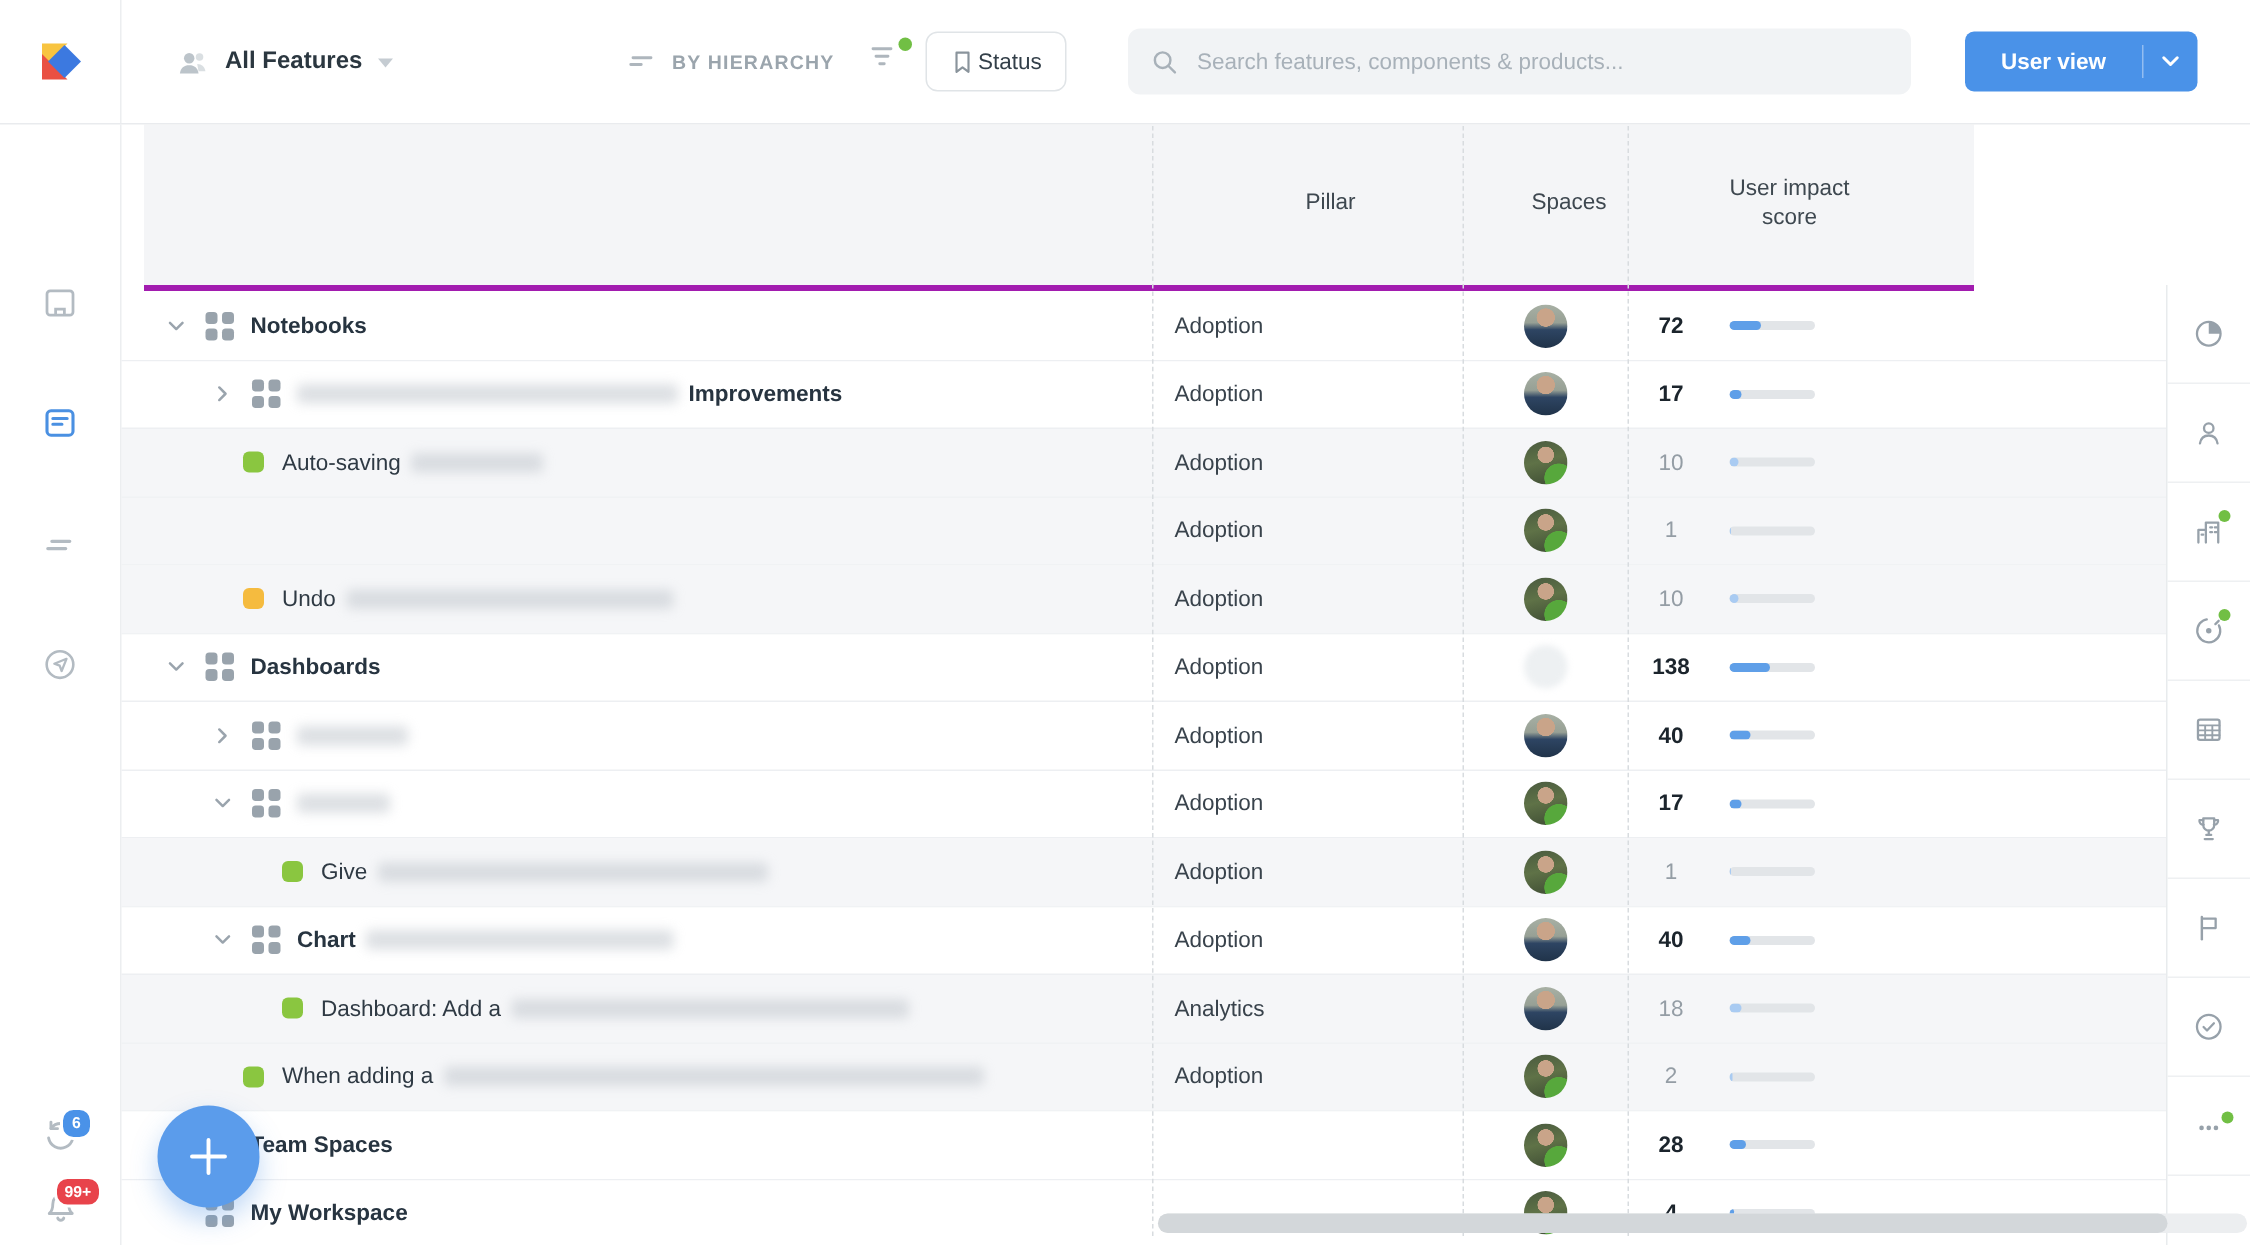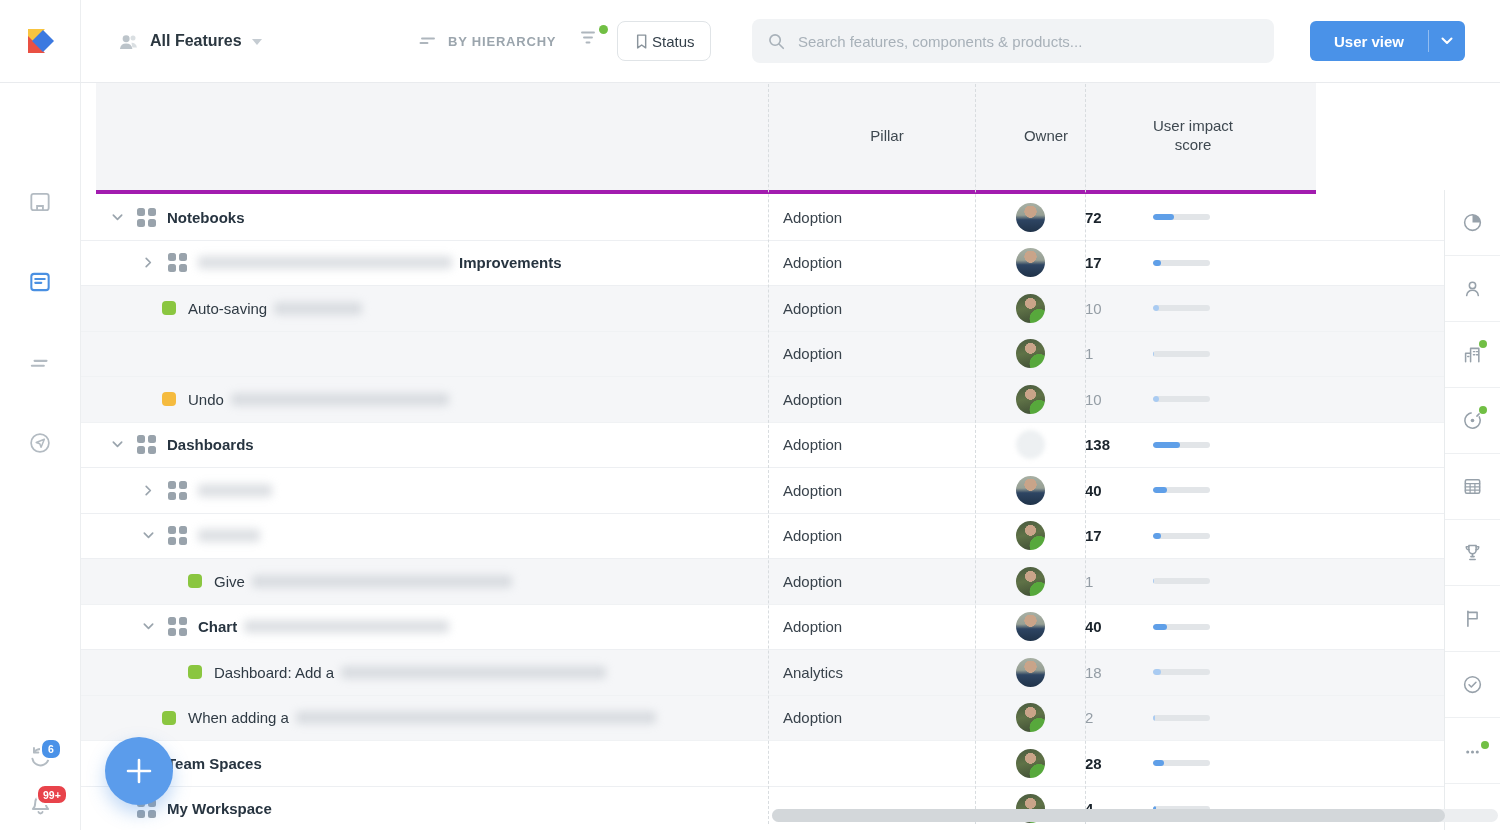--- a/index.html
+++ b/index.html
@@ -72,21 +72,21 @@
   .status-sq{width:14px;height:14px;border-radius:4px;flex:none;margin-right:12px;}
   .nm{font-size:15px;color:#2f3a44;white-space:nowrap;}
   .row.comp .nm{font-weight:700;color:#273440;}
   .redact{display:inline-block;height:13px;border-radius:3px;background:#c6cbd1;filter:blur(4px);opacity:.6;
           vertical-align:-1px;margin:0 7px;flex:none;}
   .cell-pillar{position:absolute;left:688px;top:0;height:100%;width:207px;display:flex;align-items:center;
                padding-left:15px;box-sizing:border-box;font-size:15px;color:#39434c;}
   .cell-owner{position:absolute;left:895px;top:0;height:100%;width:110px;display:flex;align-items:center;justify-content:center;}
   .ow-avatar{width:29px;height:29px;border-radius:50%;overflow:hidden;}
   .cell-score{position:absolute;left:1005px;top:0;height:100%;width:360px;display:flex;align-items:center;}
-  .sc-num{width:58px;text-align:left;font-size:15px;flex:none;}
+  .sc-num{width:58px;text-align:center;font-size:15px;flex:none;}
   .sc-num.emph{font-weight:700;color:#1b242c;}
   .sc-num.muted{color:#949da5;}
   .sc-bar{width:57px;height:6px;border-radius:3px;background:#e2e5e8;margin-left:10px;flex:none;overflow:hidden;}
   .sc-fill{height:100%;border-radius:3px;}
 
   
   .rightbar{position:absolute;right:0;top:190px;width:55px;height:640px;background:#fff;
             border-left:1px solid #e8ebed;z-index:4;}
   .rb-cell{height:65px;border-bottom:1px solid #eef0f2;display:flex;align-items:center;justify-content:center;
            position:relative;cursor:pointer;}
@@ -204,21 +204,21 @@
       <path d="M12 4.6c-3 0-4.7 2-4.7 4.9 0 3.4-1 4.7-2.1 5.6h13.6c-1.1-.9-2.1-2.2-2.1-5.6 0-2.9-1.7-4.9-4.7-4.9z" stroke="#b3bbc2" stroke-width="1.7" fill="none" stroke-linejoin="round"></path>
       <path d="M10.2 17.8a1.9 1.9 0 0 0 3.6 0" stroke="#b3bbc2" stroke-width="1.7" fill="none" stroke-linecap="round"></path>
     </svg>
   </div>
   <span class="badge badge-red">99+</span>
 
 </aside>
 
 <div class="main-header">
   <div class="h-label" style="left:791px">Pillar</div>
-  <div class="h-label" style="left:950px">Owner</div>
+  <div class="h-label" style="left:950px">Spaces</div>
   <div class="h-label" style="left:1097px">User impact score</div>
 </div>
 
 <div class="vsep" style="left:768px"></div>
 <div class="vsep" style="left:975px"></div>
 <div class="vsep" style="left:1085px"></div>
 
 <div class="rows">
     <div class="row comp">
       <div class="cell-name ind-c0">

